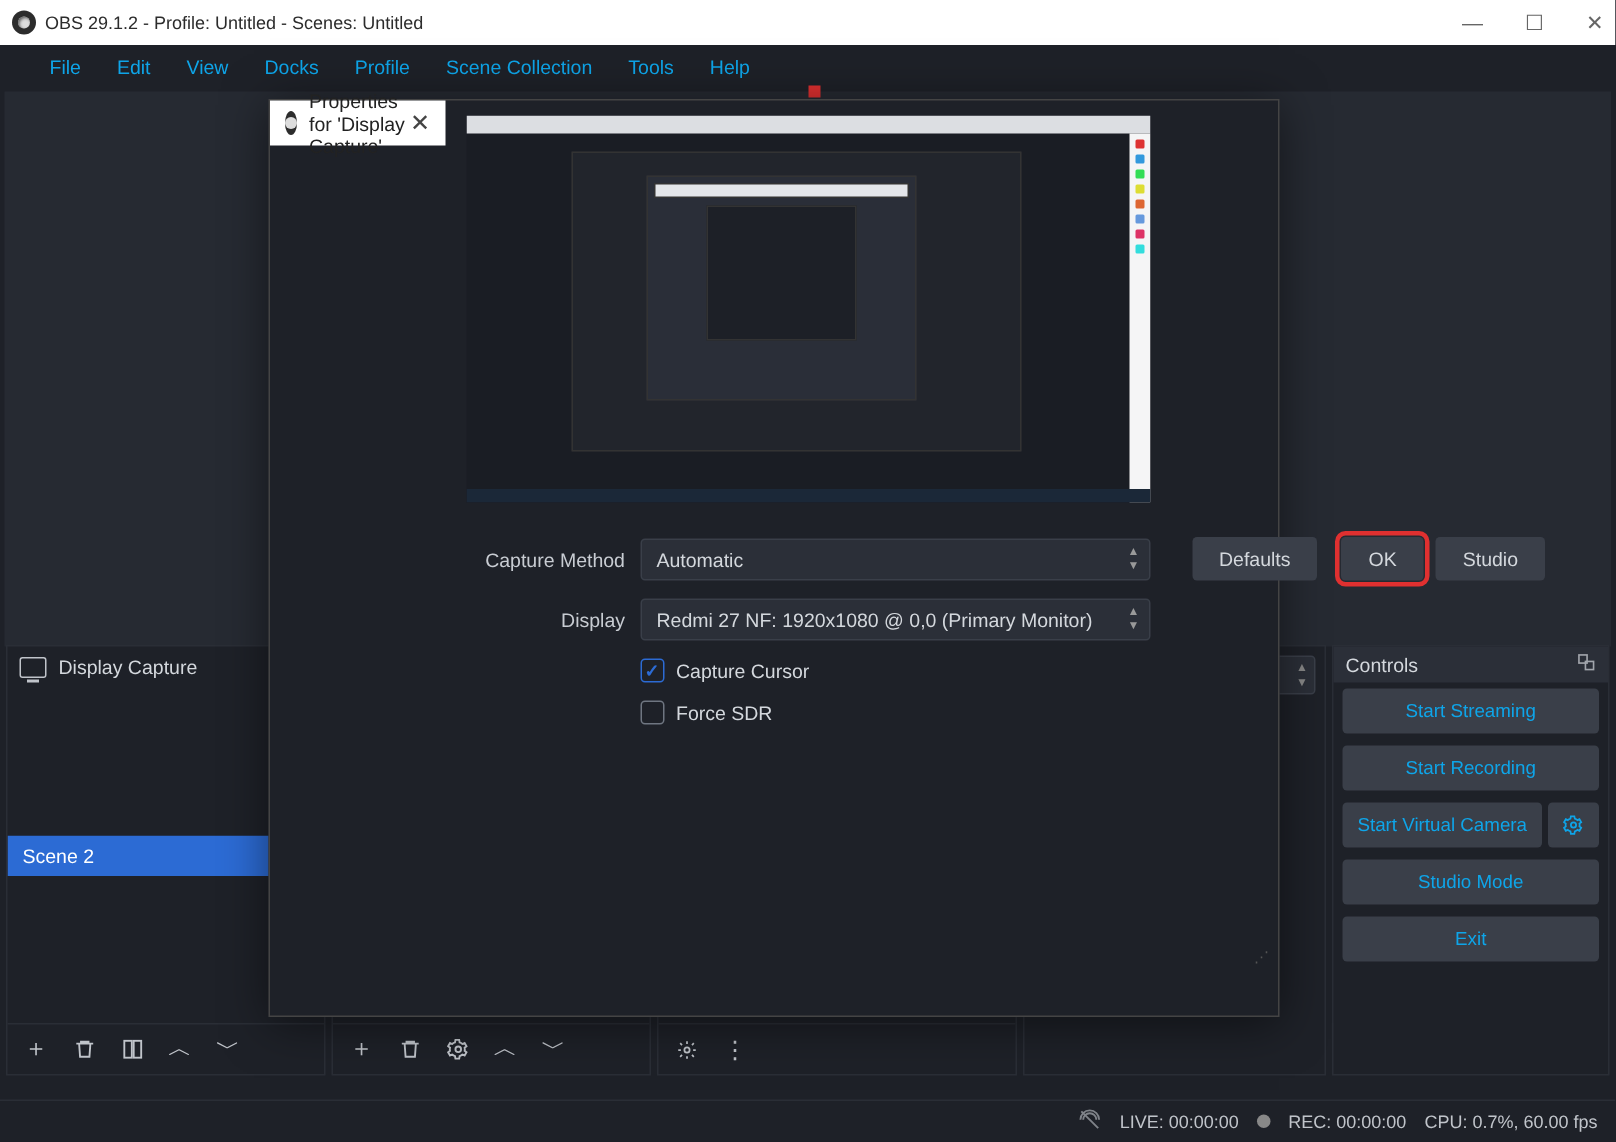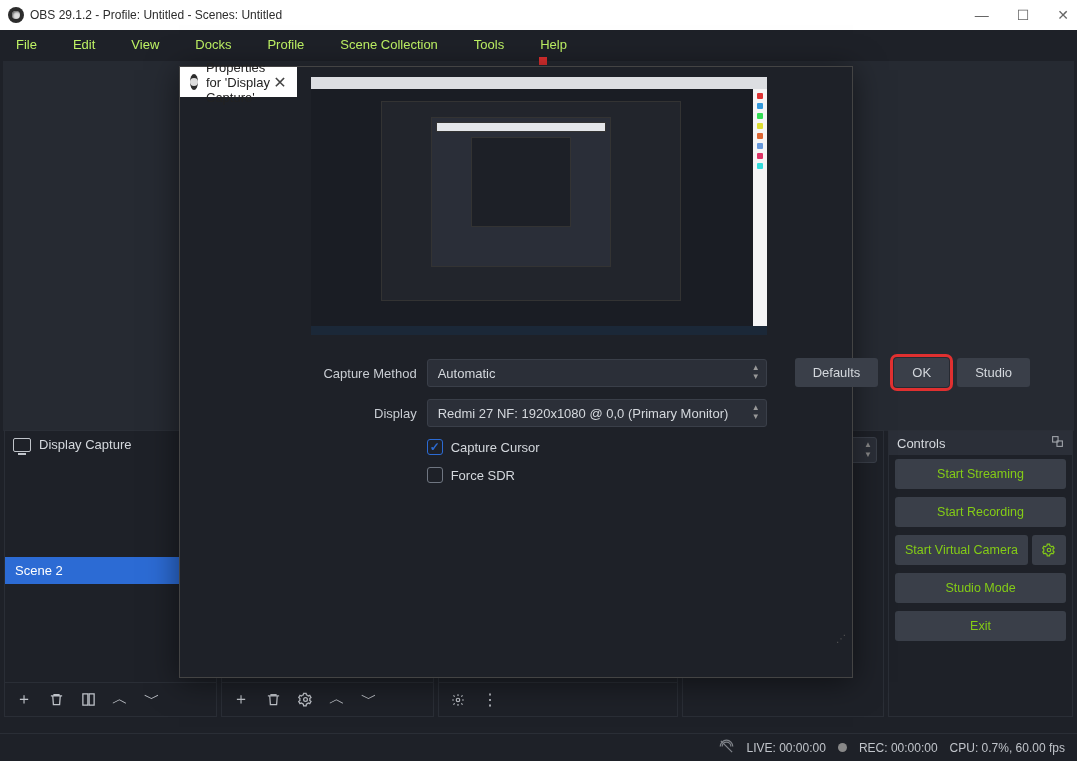--- a/index.html
+++ b/index.html
@@ -5,21 +5,21 @@
 * { box-sizing: border-box; margin: 0; padding: 0; font-family: "Segoe UI", Arial, sans-serif; }
 body { background: #1e2128; color: #d4d8dd; width: 1077px; height: 761px; overflow: hidden; position: relative; }
 
 
 .titlebar { height: 30px; background: #ffffff; color: #2c2c2c; display: flex; align-items: center; padding: 0 8px; font-size: 12px; }
 .titlebar .obs-icon { width: 16px; height: 16px; border-radius: 50%; background: #2c2c2c; margin-right: 6px; display: inline-flex; align-items: center; justify-content: center; }
 .titlebar .obs-icon::after { content: ''; width: 8px; height: 8px; border-radius: 50%; background: #ddd; box-shadow: inset 1px 1px 2px #666; }
 .titlebar .win-controls { margin-left: auto; display: flex; gap: 28px; color: #666; font-size: 14px; }
 
 
-.menubar { height: 28px; background: #1e2128; display: flex; align-items: center; padding: 0 6px; gap: 16px; font-size: 13px; color: #bef264; }
+.menubar { height: 28px; background: #1e2128; display: flex; align-items: center; padding: 0 23px; gap: 4px; font-size: 13px; color: #0ea5e9; }
 .menubar .menu-item { padding: 4px 10px; cursor: pointer; }
 
 
 .preview-area { background: #262a32; margin: 3px 3px 0 3px; height: 370px; position: relative; }
 .marker { position: absolute; width: 8px; height: 8px; background: #e03030; top: -4px; }
 .marker.m1 { left: 50%; }
 
 
 .panels { position: absolute; bottom: 44px; left: 0; right: 0; top: 430px; display: flex; gap: 4px; padding: 0 4px; }
 .panel { background: #1e2128; border: 1px solid #2a2e36; display: flex; flex-direction: column; }
@@ -35,21 +35,21 @@
 .panel-toolbar { height: 34px; border-top: 1px solid #2a2e36; display: flex; align-items: center; padding: 0 6px; gap: 6px; }
 .tbtn { width: 26px; height: 26px; display: inline-flex; align-items: center; justify-content: center; color: #c0c4ca; font-size: 16px; cursor: pointer; border-radius: 3px; }
 
 .scene-item { padding: 6px 10px; font-size: 13px; background: #2c6bd4; color: #fff; }
 
 .source-row { display: flex; align-items: flex-end; padding: 6px 8px; font-size: 13px; gap: 8px; }
 .source-row .mon-icon { width: 18px; height: 14px; border: 1.5px solid #c0c4ca; border-radius: 2px; position: relative; }
 .source-row .mon-icon::after { content: ''; position: absolute; bottom: -4px; left: 4px; right: 4px; height: 2px; background: #c0c4ca; }
 
 
-.ctrl-btn { display: block; margin: 4px 6px; padding: 8px 4px; background: #3a3f49; color: #84cc16; text-align: center; font-size: 12.5px; border-radius: 3px; cursor: pointer; }
+.ctrl-btn { display: block; margin: 4px 6px; padding: 8px 4px; background: #3a3f49; color: #0ea5e9; text-align: center; font-size: 12.5px; border-radius: 3px; cursor: pointer; }
 .ctrl-row { display: flex; gap: 4px; margin: 4px 6px; }
 .ctrl-row .ctrl-btn { flex: 1; margin: 0; }
 .ctrl-row .gear { width: 34px; flex: none; margin: 0; display: flex; align-items: center; justify-content: center; }
 
 
 .transitions .selectbox { margin: 6px; background: #2b2f38; border: 1px solid #3a3f49; height: 26px; border-radius: 3px; position: relative; }
 .transitions .selectbox .spin { position: absolute; right: 4px; top: 2px; display: flex; flex-direction: column; gap: 1px; font-size: 8px; color: #888; }
 
 
 .statusbar { position: absolute; bottom: 0; left: 0; right: 0; height: 28px; background: #1e2128; border-top: 1px solid #2a2e36; display: flex; align-items: center; justify-content: flex-end; gap: 12px; padding: 0 12px; font-size: 12px; color: #c0c4ca; }

